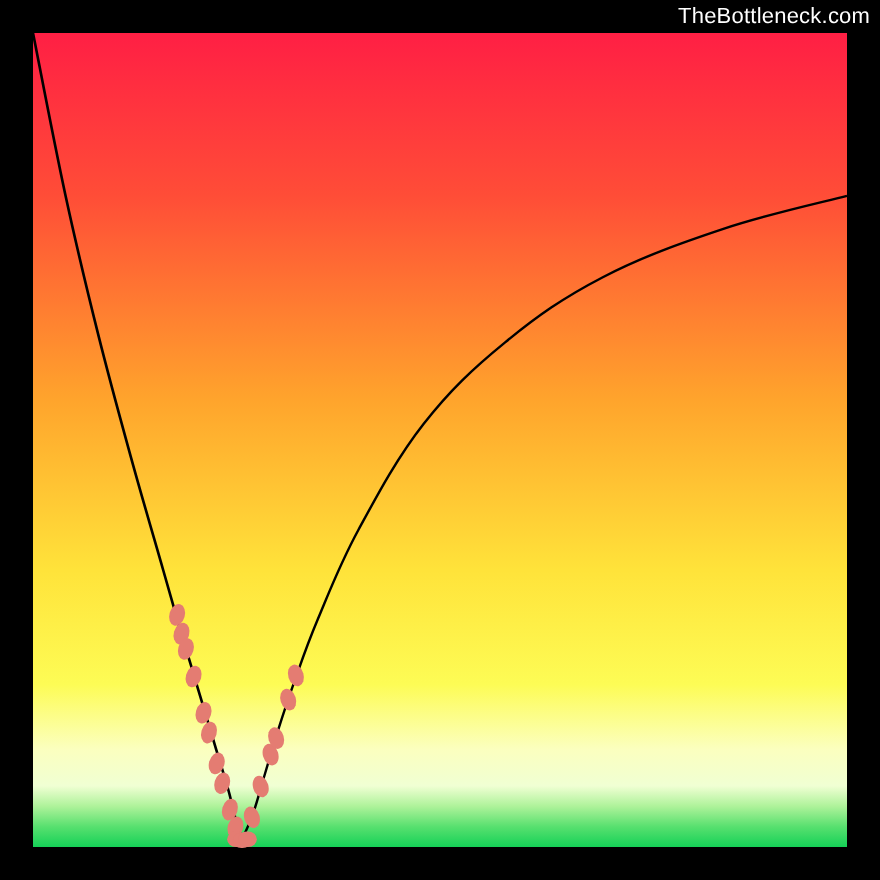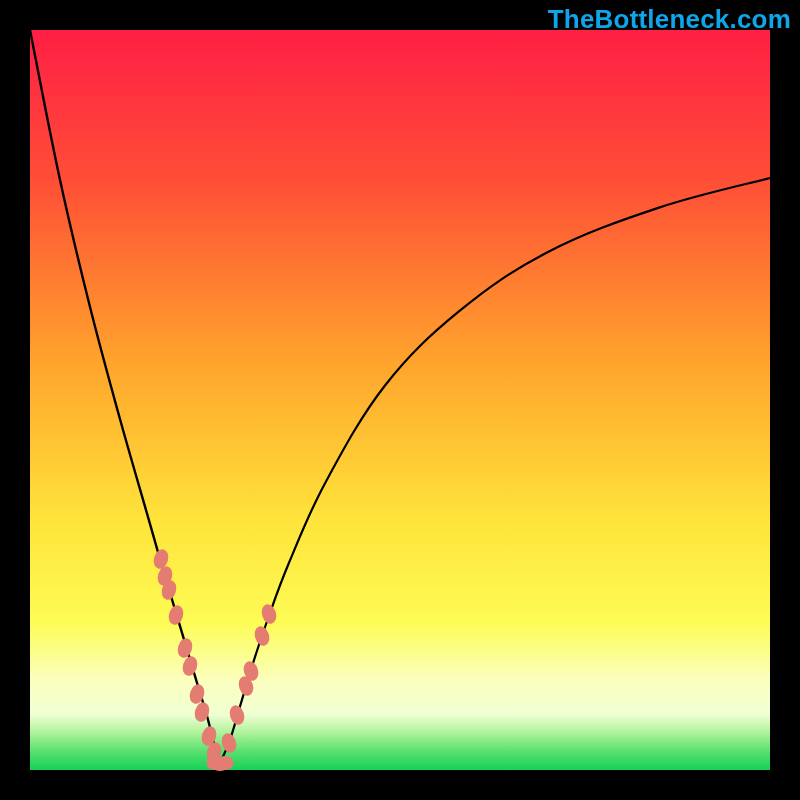--- a/index.html
+++ b/index.html
@@ -22,23 +22,23 @@
     left: 0;
     top: 0;
     width: 100%;
     height: 100%;
   }
   .watermark {
     position: absolute;
     top: 4px;
     right: 9px;
     font-family: Arial, Helvetica, sans-serif;
-    font-size: 26px;
-    font-weight: 700;
-    color: #0ea5e9;
+    font-size: 20px;
+    font-weight: 400;
+    color: #ffffff;
     letter-spacing: 0.2px;
   }
   svg.curve {
     position: absolute;
     left: 0;
     top: 0;
     width: 740px;
     height: 740px;
     overflow: visible;
   }

